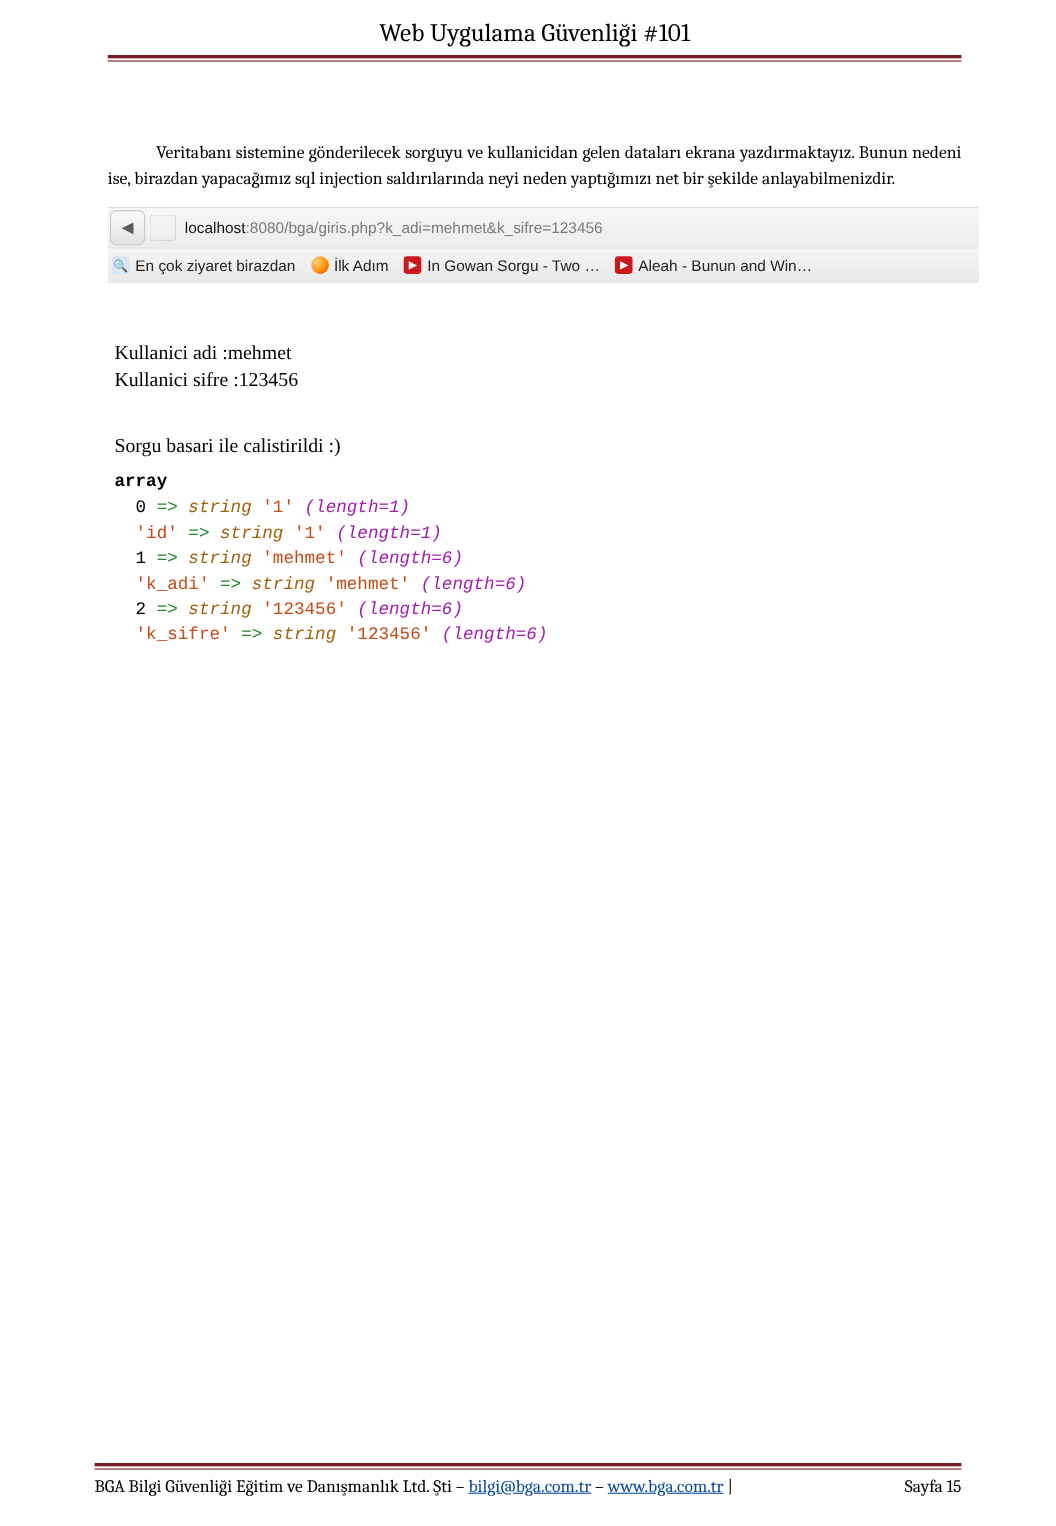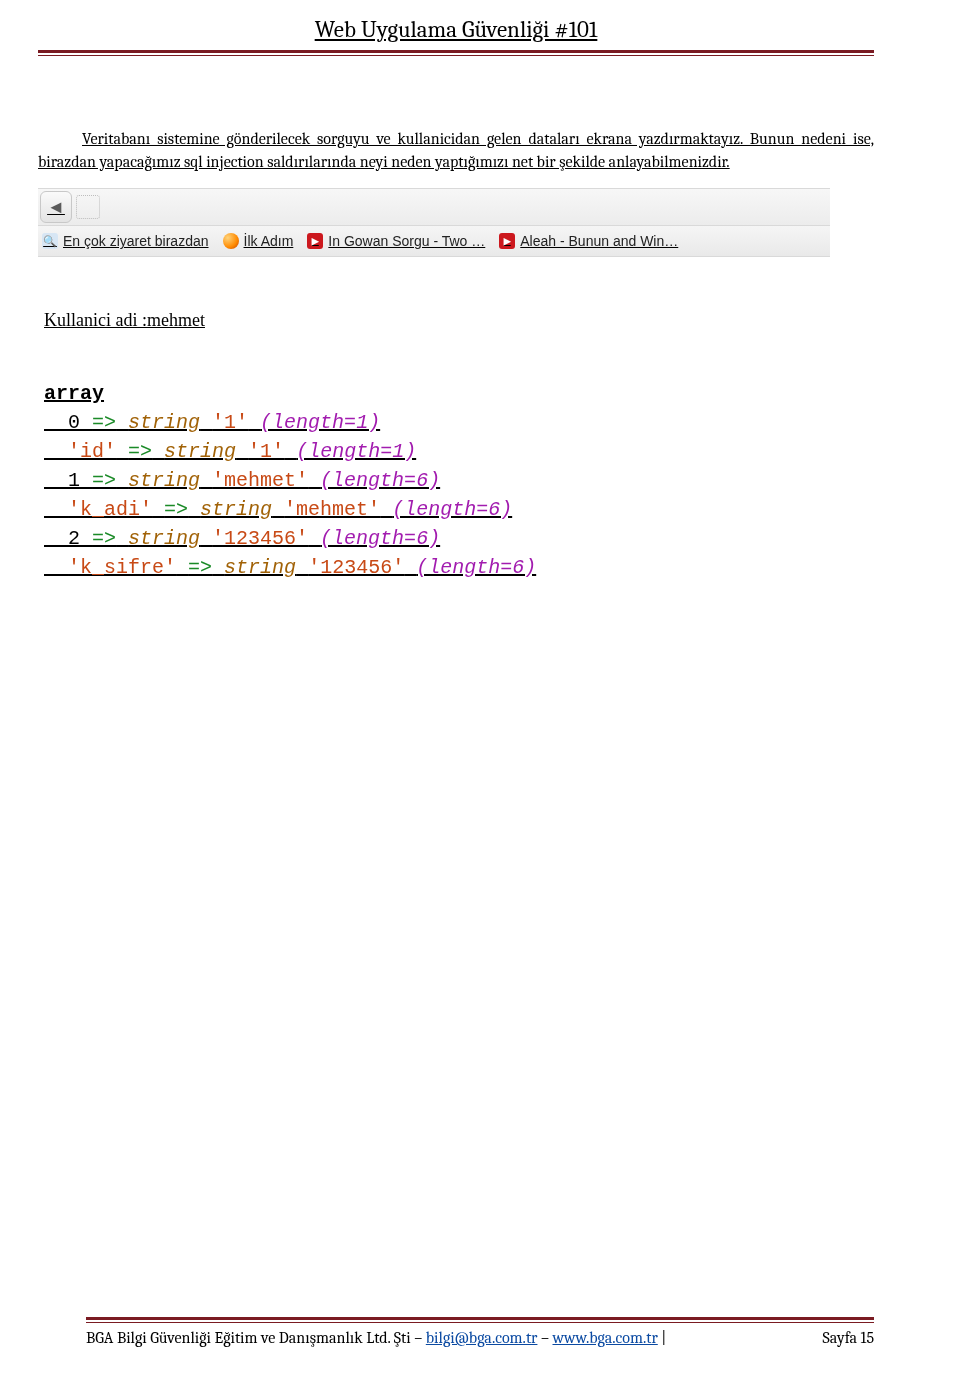--- a/index.html
+++ b/index.html
@@ -7,22 +7,21 @@
     width:960px;
     height:1387px;
     background:#fff;
     font-family:Cambria,"Times New Roman",serif;
     color:#000;
     position:relative;
     box-sizing:border-box;
   }
   .page{
     box-sizing:border-box;
-    padding:16px 86px 0 38px;
-    text-decoration:underline;
+    padding:16px 86px 0 98px;
   }
   .header{
     text-align:center;
     font-size:23px;
     padding-bottom:4px;
   }
   .rule-outer{
     border-top:3px solid #7a1b22;
     margin-top:3px;
   }
@@ -86,33 +85,33 @@
     font-family:"Times New Roman",serif;
     font-size:18px;
     color:#000;
     padding:14px 6px 6px 6px;
     line-height:1.35;
     margin-top:37px;
   }
   .page-content .gap{height:18px;}
   .mono{
     font-family:Consolas,"Courier New",monospace;
-    font-size:20px;
+    font-size:16px;
     white-space:pre;
     line-height:1.45;
   }
   .mono .kw{color:#000;font-weight:bold;}
   .mono .ty{color:#a16207;font-style:italic;}
   .mono .num{color:#1a8a27;}
   .mono .str{color:#c84a16;}
   .mono .len{font-style:italic;color:#a21caf;}
 
   .footer{
     position:absolute;
-    left:86px;right:86px;bottom:40px;
+    left:86px;right:86px;bottom:27px;
   }
   .footer .rule-outer{margin-top:0;}
   .footer-line{
     font-size:16px;
     margin-top:6px;
     white-space:nowrap;
   }
   .footer-line a{color:#0b4aa2;text-decoration:underline;}
   .footer-line .pn{float:right;}
 </style>
@@ -127,20 +126,23 @@
   <div class="body-text">
     <span class="indent">Veritabanı sistemine gönderilecek sorguyu ve kullanicidan gelen dataları ekrana yazdırmaktayız. Bunun nedeni ise, birazdan yapacağımız sql injection saldırılarında neyi neden yaptığımızı net bir şekilde anlayabilmenizdir.</span>
   </div>
 
   <div class="shot">
     <div class="urlbar">
       <div class="back-btn">
         <span>◄</span>
       </div>
       <div class="site-ident"></div>
+      <div>
+        <span class="url-host">localhost</span><span class="url-path">:8080</span><span class="url-path">/bga/giris.php?k_adi=mehmet&amp;k_sifre=123456</span>
+      </div>
     </div>
     <div class="bmbar">
       <div class="bm">
         <span class="ico ico-search">🔍</span>
         <span>En çok ziyaret birazdan</span>
       </div>
       <div class="bm">
         <span class="ico ico-ff"></span>
         <span>İlk Adım</span>
       </div>
@@ -149,22 +151,24 @@
         <span>In Gowan Sorgu - Two …</span>
       </div>
       <div class="bm">
         <span class="ico ico-yt">▶</span>
         <span>Aleah - Bunun and Win…</span>
       </div>
     </div>
 
     <div class="page-content">
       <div>Kullanici adi :mehmet</div>
+      <div>Kullanici sifre :123456</div>
       <div class="gap"></div>
       <div class="gap"></div>
+      <div>Sorgu basari ile calistirildi :)</div>
       <div class="gap" style="height:10px;"></div>
       <div class="mono" id="dump"><span class="kw">array</span>
   0 <span class="num">=&gt;</span> <span class="ty">string</span> <span class="str">'1'</span> <span class="len">(length=1)</span>
   <span class="str">'id'</span> <span class="num">=&gt;</span> <span class="ty">string</span> <span class="str">'1'</span> <span class="len">(length=1)</span>
   1 <span class="num">=&gt;</span> <span class="ty">string</span> <span class="str">'mehmet'</span> <span class="len">(length=6)</span>
   <span class="str">'k_adi'</span> <span class="num">=&gt;</span> <span class="ty">string</span> <span class="str">'mehmet'</span> <span class="len">(length=6)</span>
   2 <span class="num">=&gt;</span> <span class="ty">string</span> <span class="str">'123456'</span> <span class="len">(length=6)</span>
   <span class="str">'k_sifre'</span> <span class="num">=&gt;</span> <span class="ty">string</span> <span class="str">'123456'</span> <span class="len">(length=6)</span>
 </div>
     </div>

